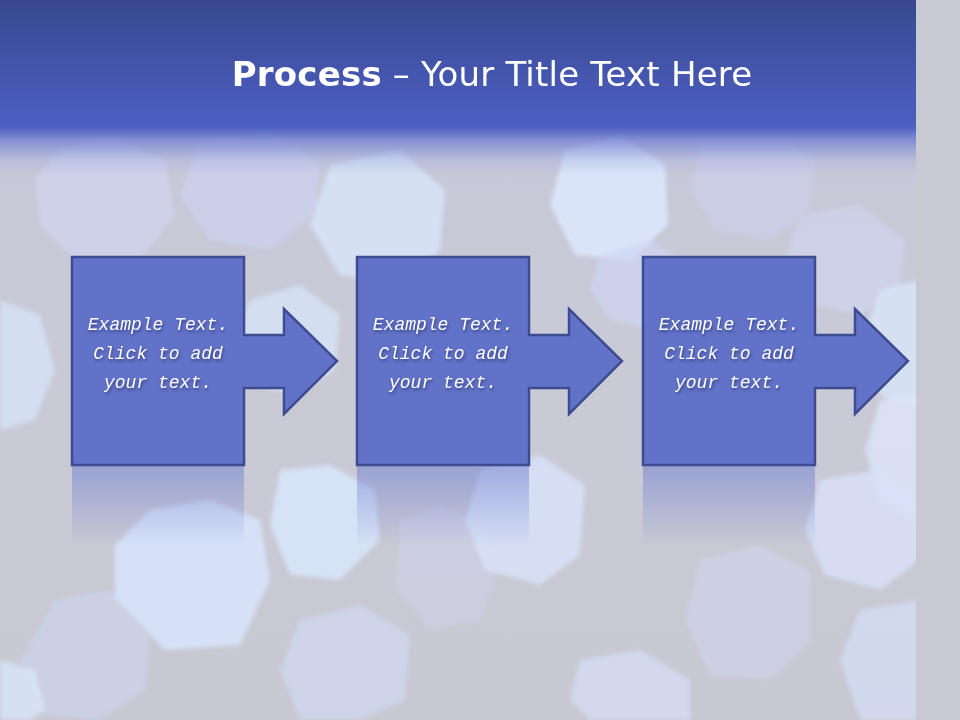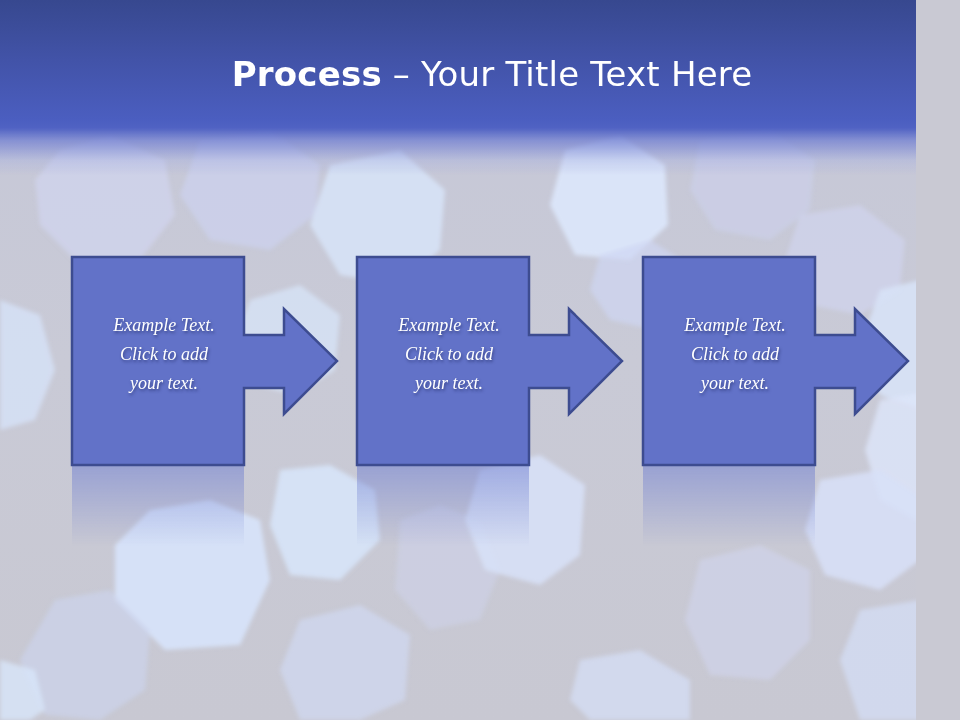--- a/index.html
+++ b/index.html
@@ -19,23 +19,23 @@
   .title {
     position: absolute; left: 0; top: 52px; width: 984px; text-align: center;
     color: #ffffff; font-size: 34px; line-height: 44px; letter-spacing: 0.2px;
     font-family: "DejaVu Sans", sans-serif;
   }
   .title .bold { font-weight: bold; }
   .title .rest { font-weight: normal; }
   .step { position: absolute; top: 256px; width: 280px; height: 300px; }
   .step svg { position: absolute; left: 0; top: 0; overflow: visible; }
   .step-text {
-    position: absolute; left: 8px; top: 55px; width: 170px; text-align: center;
+    position: absolute; left: 2px; top: 55px; width: 170px; text-align: center;
     color: #ffffff; font-style: italic; font-size: 18px; line-height: 29px;
-    font-family: Liberation Serif, serif;
+    font-family: Liberation Mono, monospace;
     text-shadow: 1px 2px 3px rgba(20,30,80,0.55);
   }
   .step-text div { white-space: nowrap; }
 </style>
 </head>
 <body>
 
 <div class="slide">
 
   <svg class="bg" width="960" height="720" viewBox="0 0 960 720">

